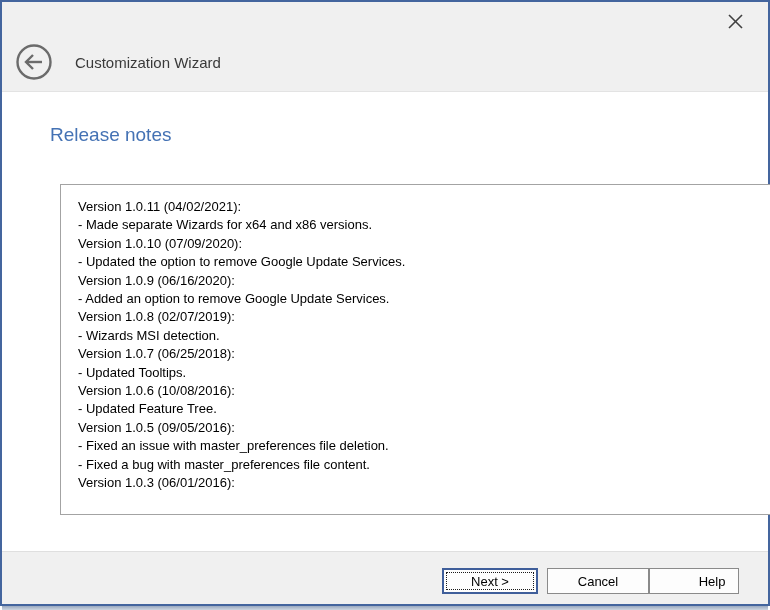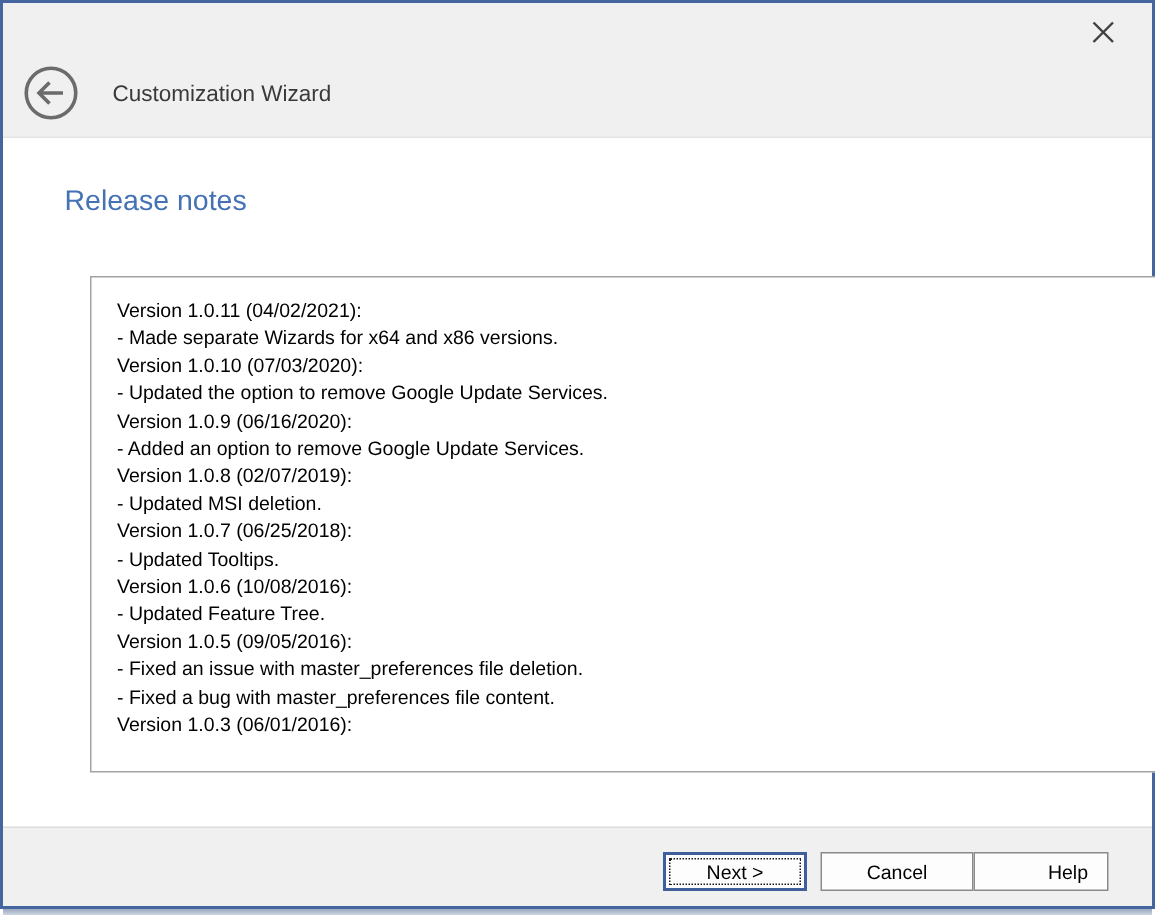--- a/index.html
+++ b/index.html
@@ -59,21 +59,21 @@
 
   
   .main {
     position: absolute;
     left: 0; top: 91px;
     width: 766px; height: 458px;
     background: #ffffff;
   }
   .page-heading {
     position: absolute;
-    left: 41px; top: 31px;
+    left: 48px; top: 31px;
     font-size: 19px;
     font-weight: 400;
     color: #4472b4;
   }
   .notes-box {
     position: absolute;
     left: 58px; top: 91px;
     width: 741px; height: 331px;
     border: 1px solid #a3a3a3;
     background: #ffffff;
@@ -181,26 +181,26 @@
     </button>
   </div>
 
   <div class="main">
     <div class="page-heading">Release notes</div>
 
     <div class="notes-box">
       <div class="notes-content">
         <div>Version 1.0.11 (04/02/2021):</div>
         <div>- Made separate Wizards for x64 and x86 versions.</div>
-        <div>Version 1.0.10 (07/03/2020):</div>
+        <div>Version 1.0.10 (07/09/2020):</div>
         <div>- Updated the option to remove Google Update Services.</div>
         <div>Version 1.0.9 (06/16/2020):</div>
         <div>- Added an option to remove Google Update Services.</div>
         <div>Version 1.0.8 (02/07/2019):</div>
-        <div>- Updated MSI deletion.</div>
+        <div>- Wizards MSI detection.</div>
         <div>Version 1.0.7 (06/25/2018):</div>
         <div>- Updated Tooltips.</div>
         <div>Version 1.0.6 (10/08/2016):</div>
         <div>- Updated Feature Tree.</div>
         <div>Version 1.0.5 (09/05/2016):</div>
         <div>- Fixed an issue with master_preferences file deletion.</div>
         <div>- Fixed a bug with master_preferences file content.</div>
         <div>Version 1.0.3 (06/01/2016):</div>
       </div>
 

